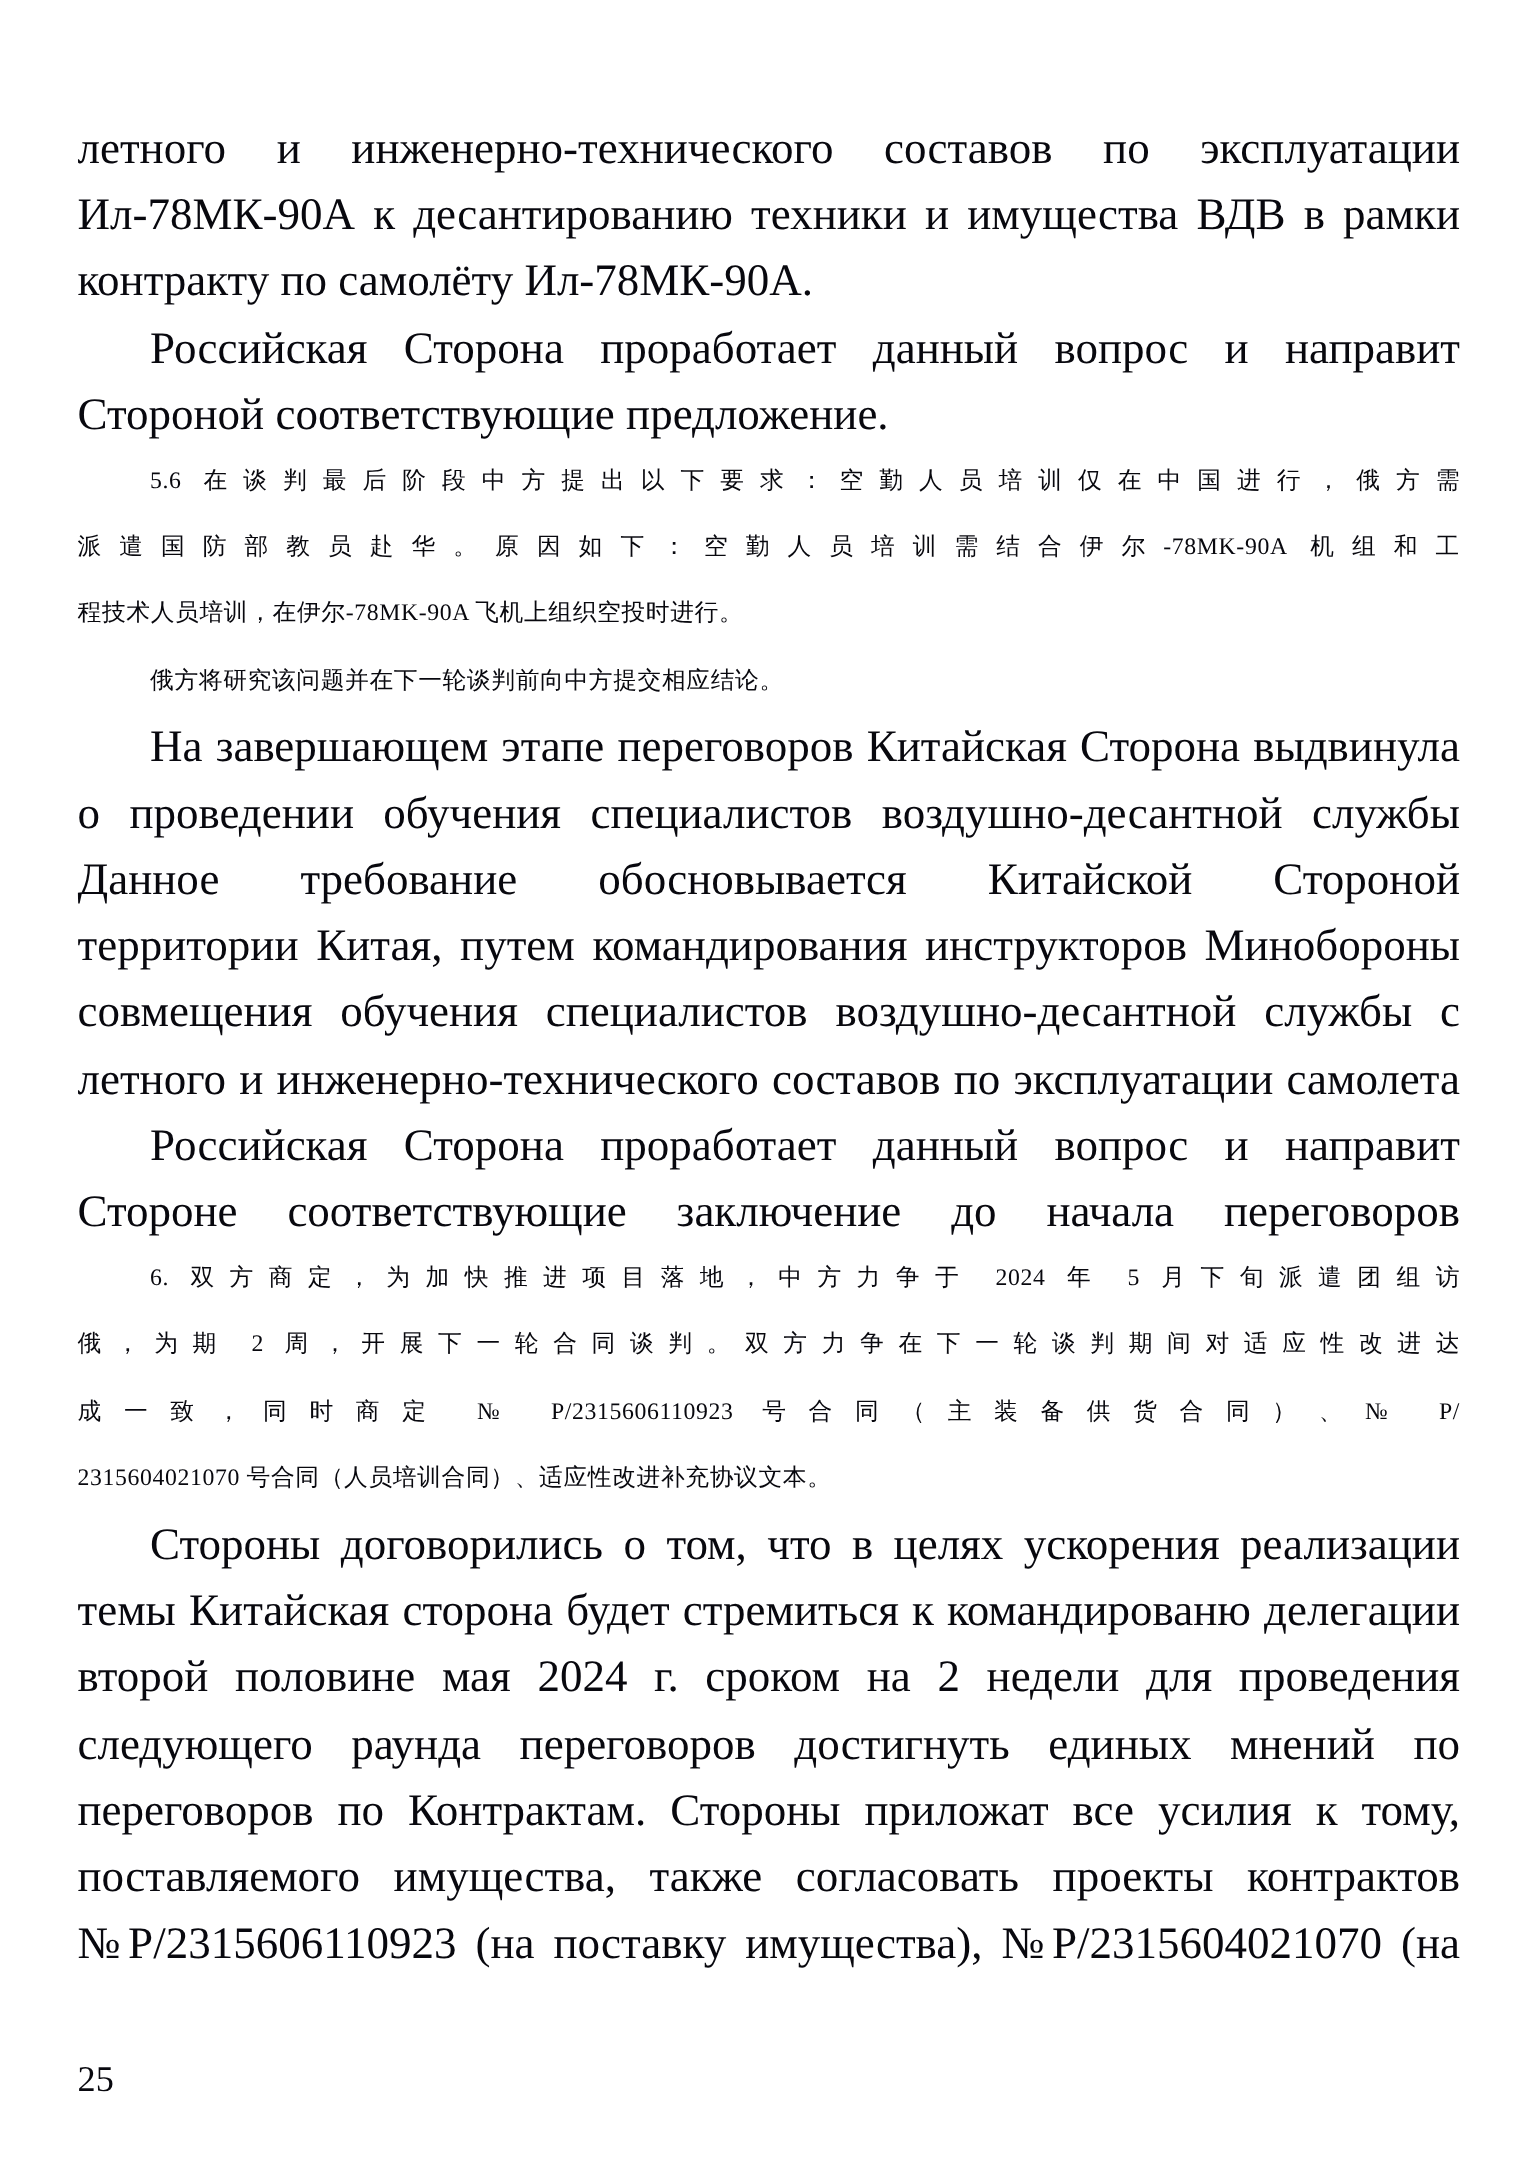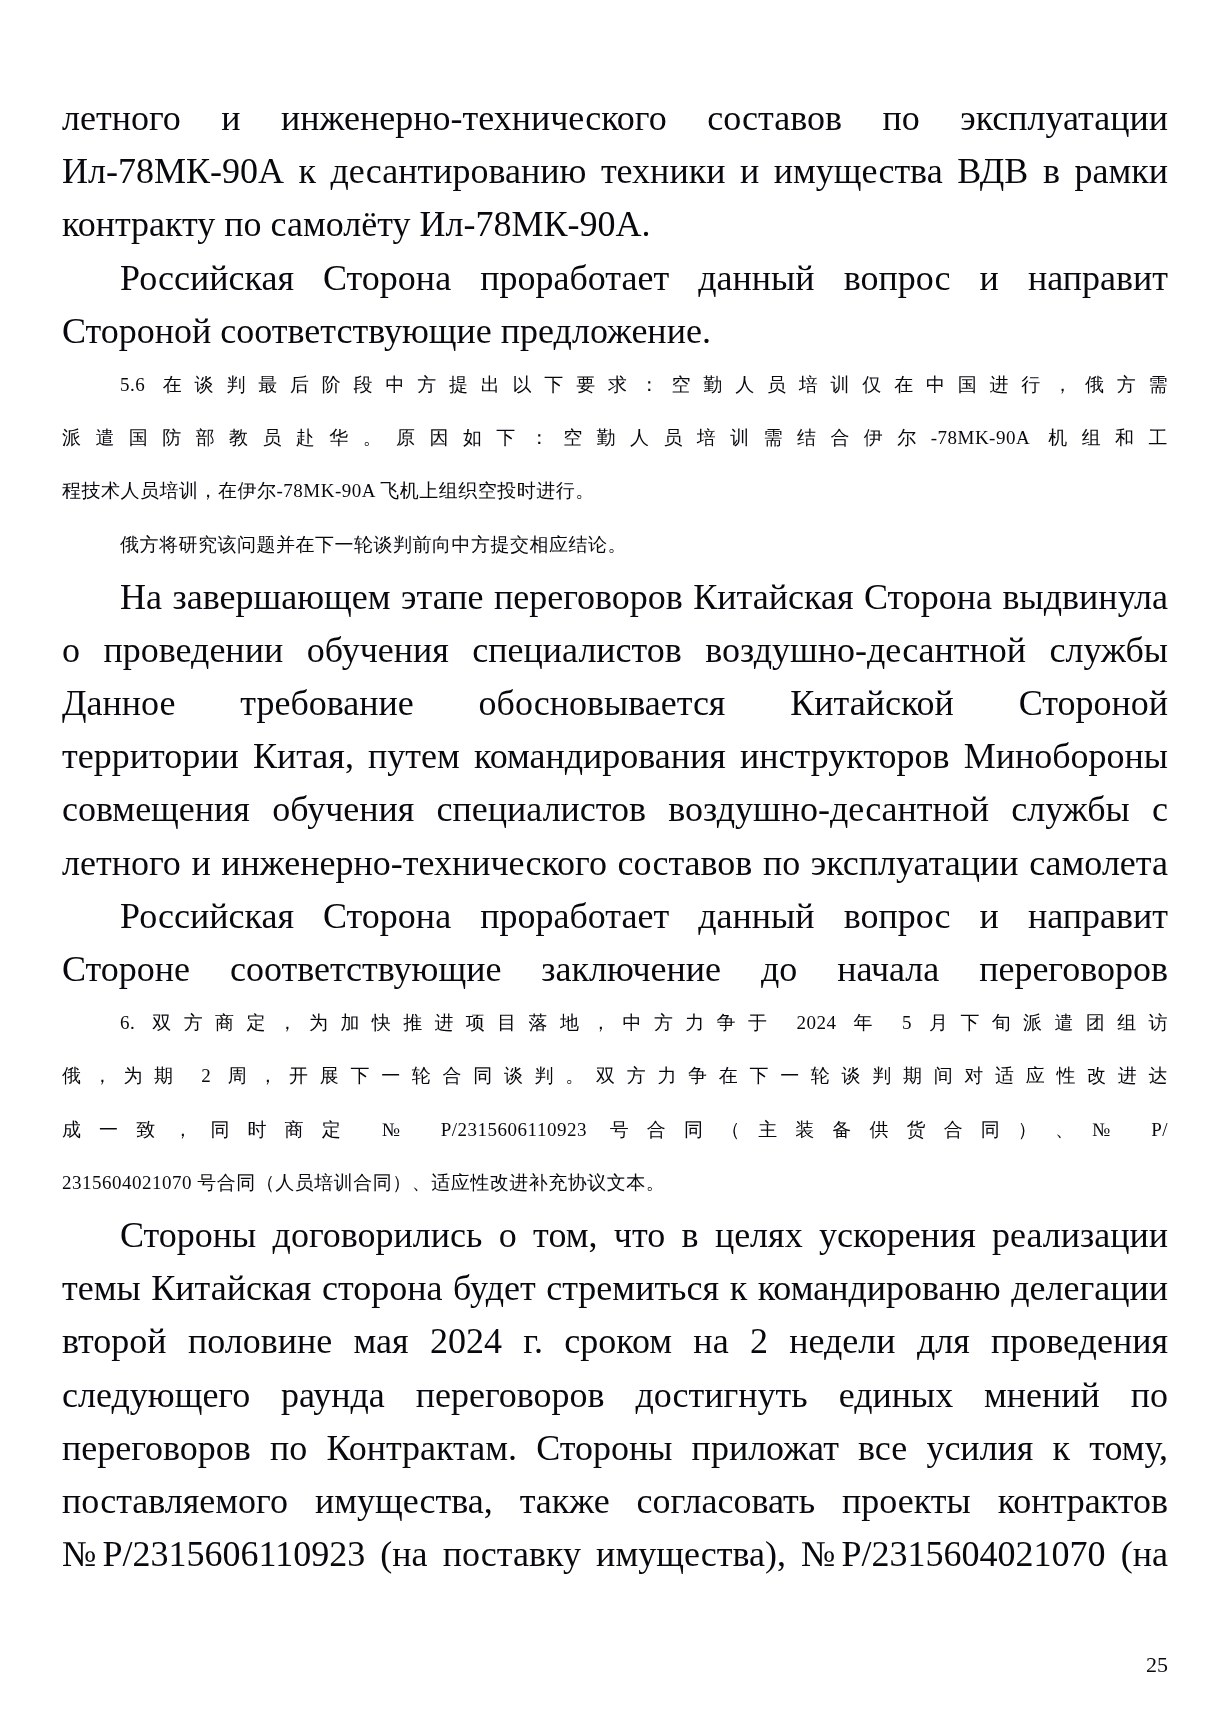--- a/index.html
+++ b/index.html
@@ -37,22 +37,22 @@
   }
   .line.ru { font-size: 36px; }
   .line.zh { font-size: 19px; letter-spacing: 0.5px; }
   .line.indent { text-indent: 58px; }
   .line.final { text-align-last: left; }
   .footer {
     position: absolute;
     top: 1638px;
     left: 62px;
     width: 1106px;
-    text-align: right;
-    font-size: 22px;
+    text-align: left;
+    font-size: 29px;
     line-height: 53px;
   }
 </style>
 </head>
 <body>
 
 <div class="page">
   <div class="text-block">
       <div class="paragraph">
         <div class="line ru">летного и инженерно-технического составов по эксплуатации самолетов</div>

